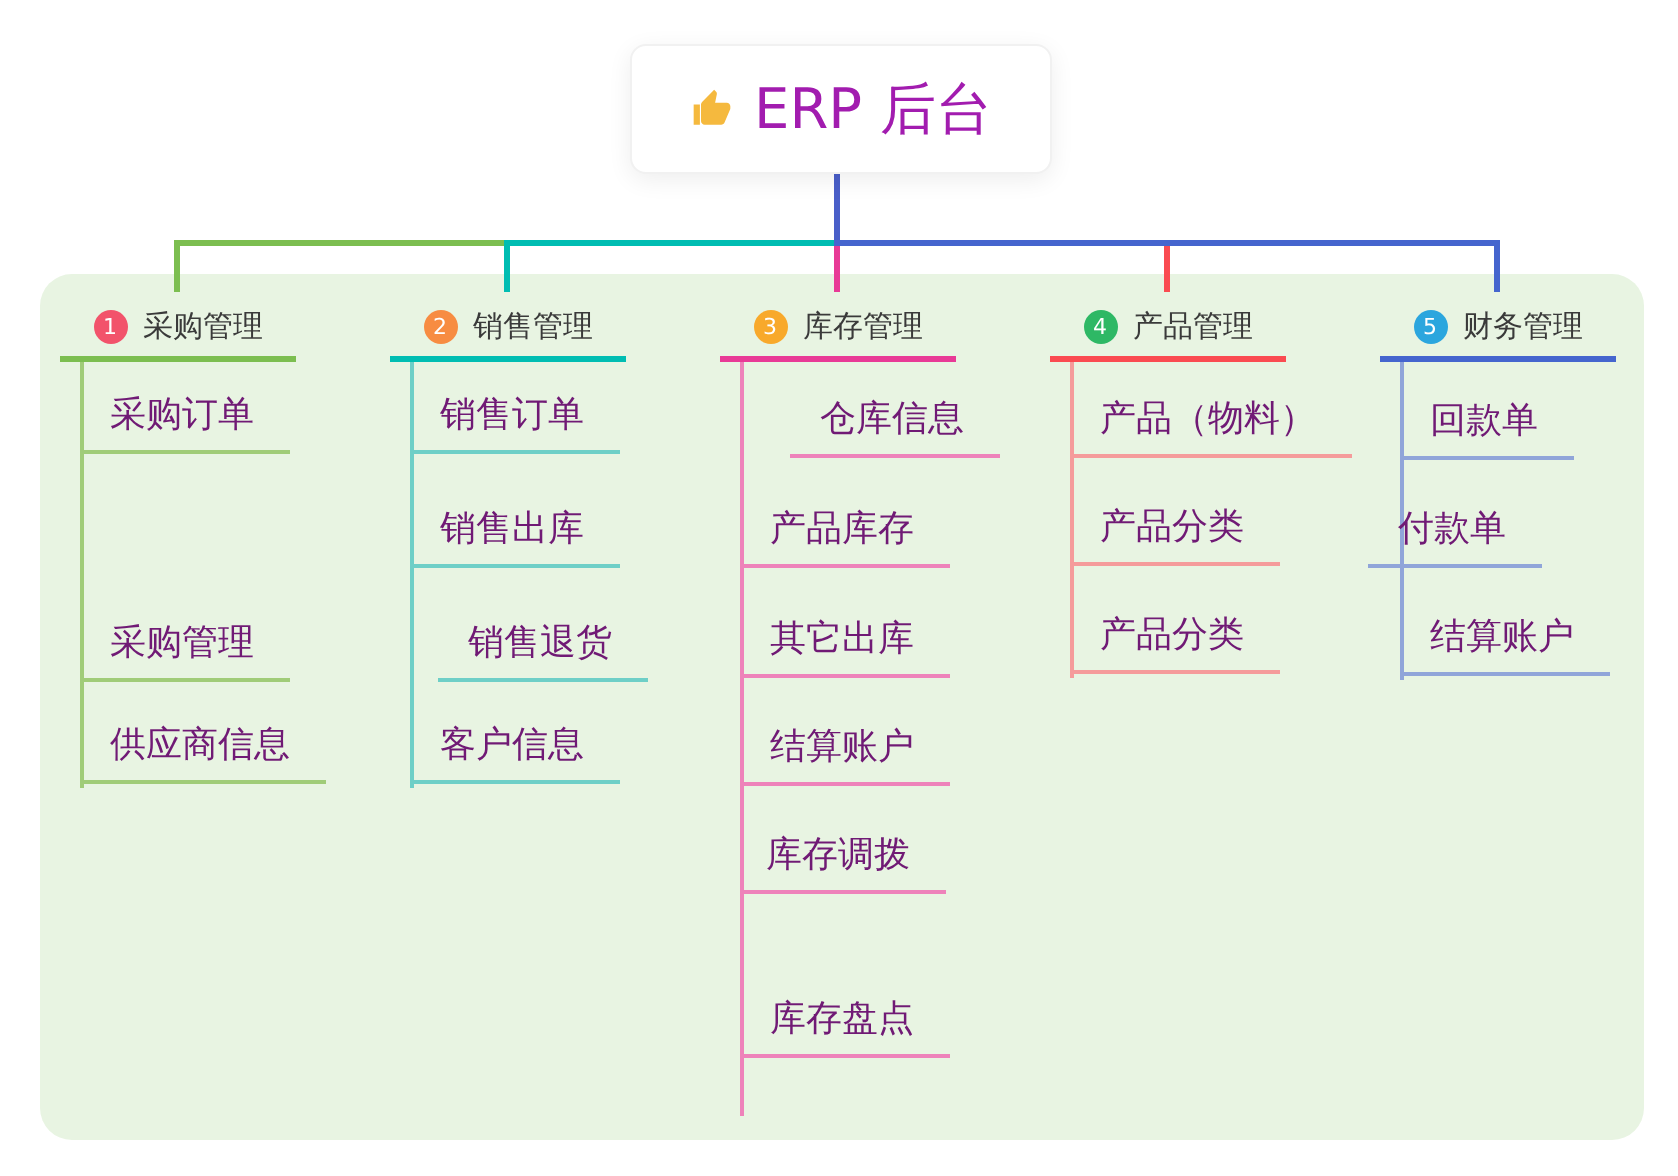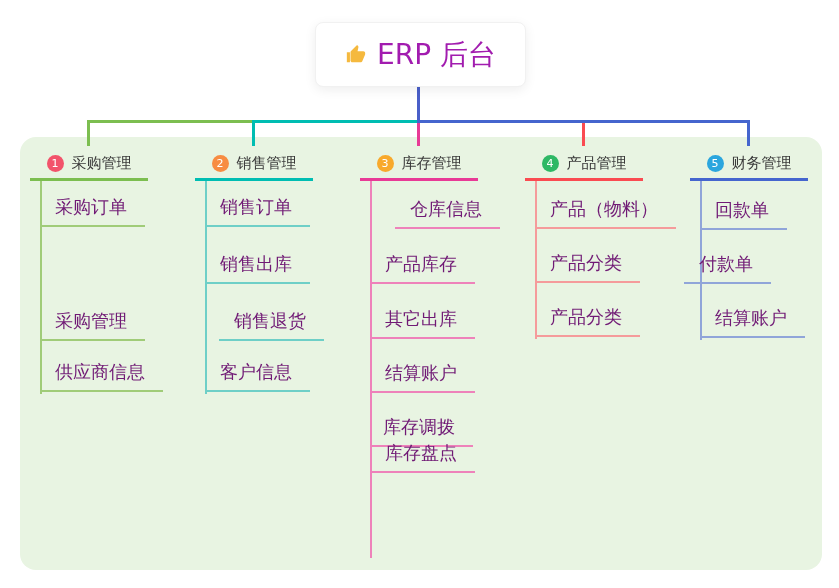--- a/index.html
+++ b/index.html
@@ -118,21 +118,21 @@
     </div>
   <div class="child-node" style="left: 370px; top: 310px; border-bottom-color: rgb(238, 130, 186); text-align: right;">
     <span>其它出库</span>
     </div>
   <div class="child-node" style="left: 370px; top: 364px; border-bottom-color: rgb(238, 130, 186);">
     <span>结算账户</span>
     </div>
   <div class="child-node" style="left: 370px; top: 418px; border-bottom-color: rgb(238, 130, 186); padding-left: 13px;">
     <span>库存调拨</span>
     </div>
-  <div class="child-node" style="left: 370px; top: 444px; border-bottom-color: rgb(238, 130, 186); text-align: right;">
+  <div class="child-node" style="left: 370px; top: 500px; border-bottom-color: rgb(238, 130, 186); text-align: right;">
     <span>库存盘点</span>
     </div>
 
   <div class="branch-header" style="left: 525px; border-bottom-color: rgb(250, 75, 81);">
     <span class="badge" style="background-color: rgb(46, 184, 101);">4</span>
     <span>产品管理</span>
   </div>
   <div class="trunk" style="left: 535px; top: 181px; height: 158px; background-color: rgb(245, 155, 155);"></div>
   <div class="child-node" style="left: 535px; top: 200px; border-bottom-color: rgb(245, 155, 155);">
     <span>产品（物料）</span>

